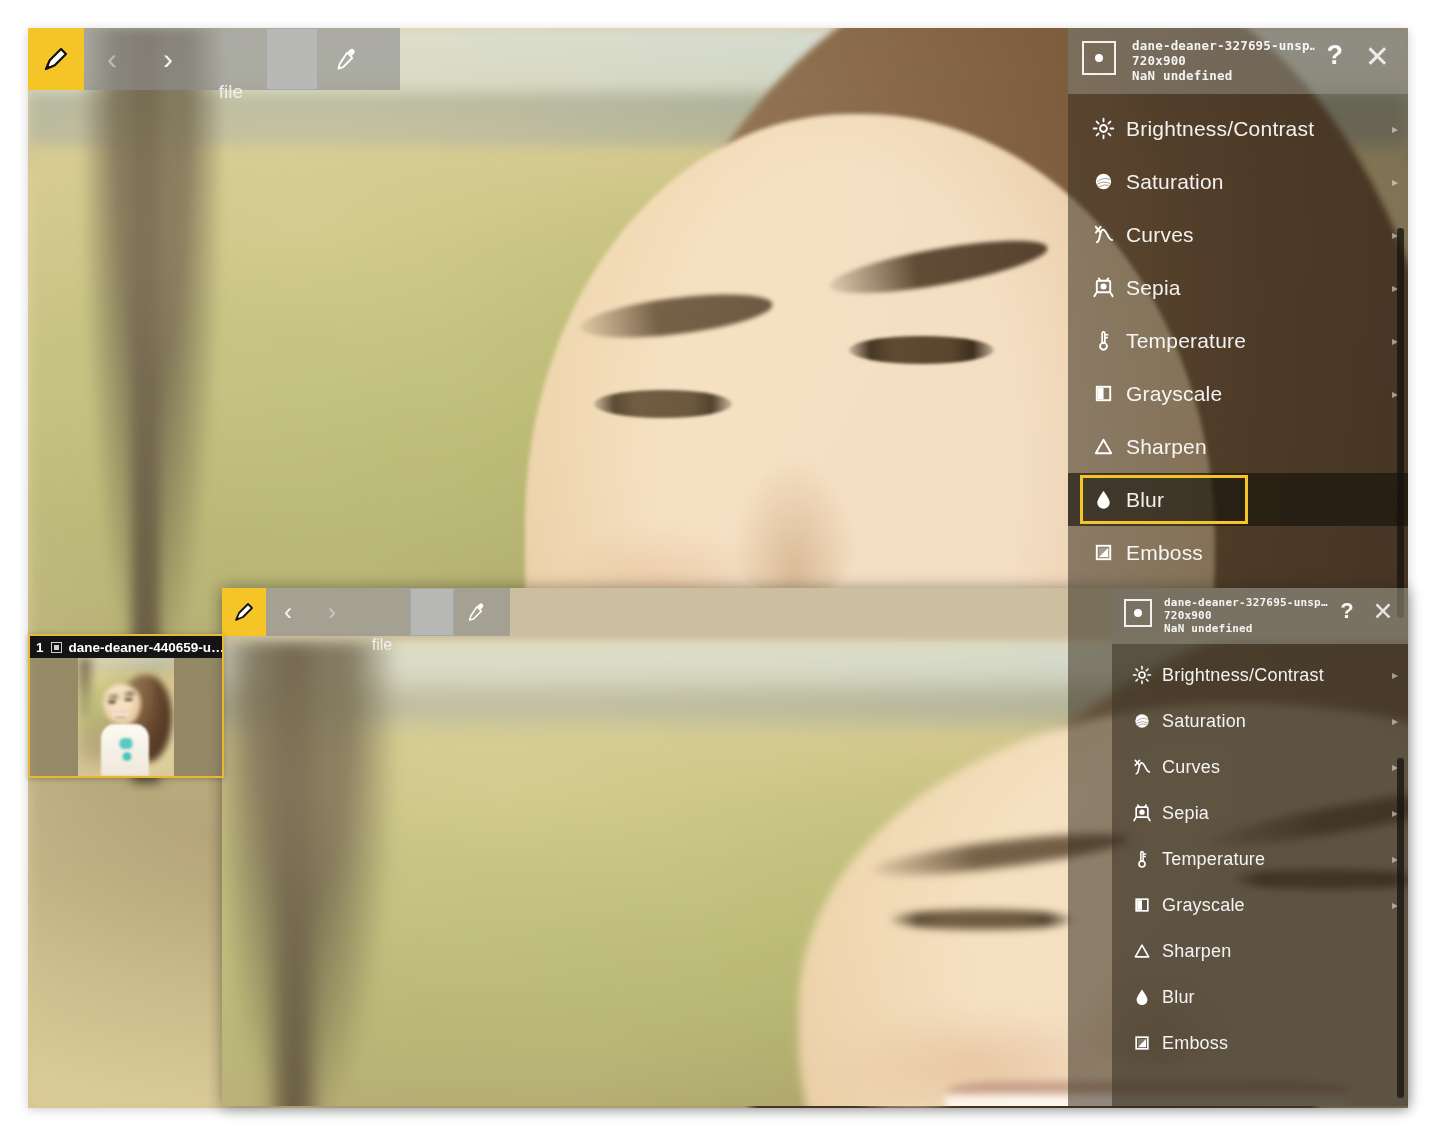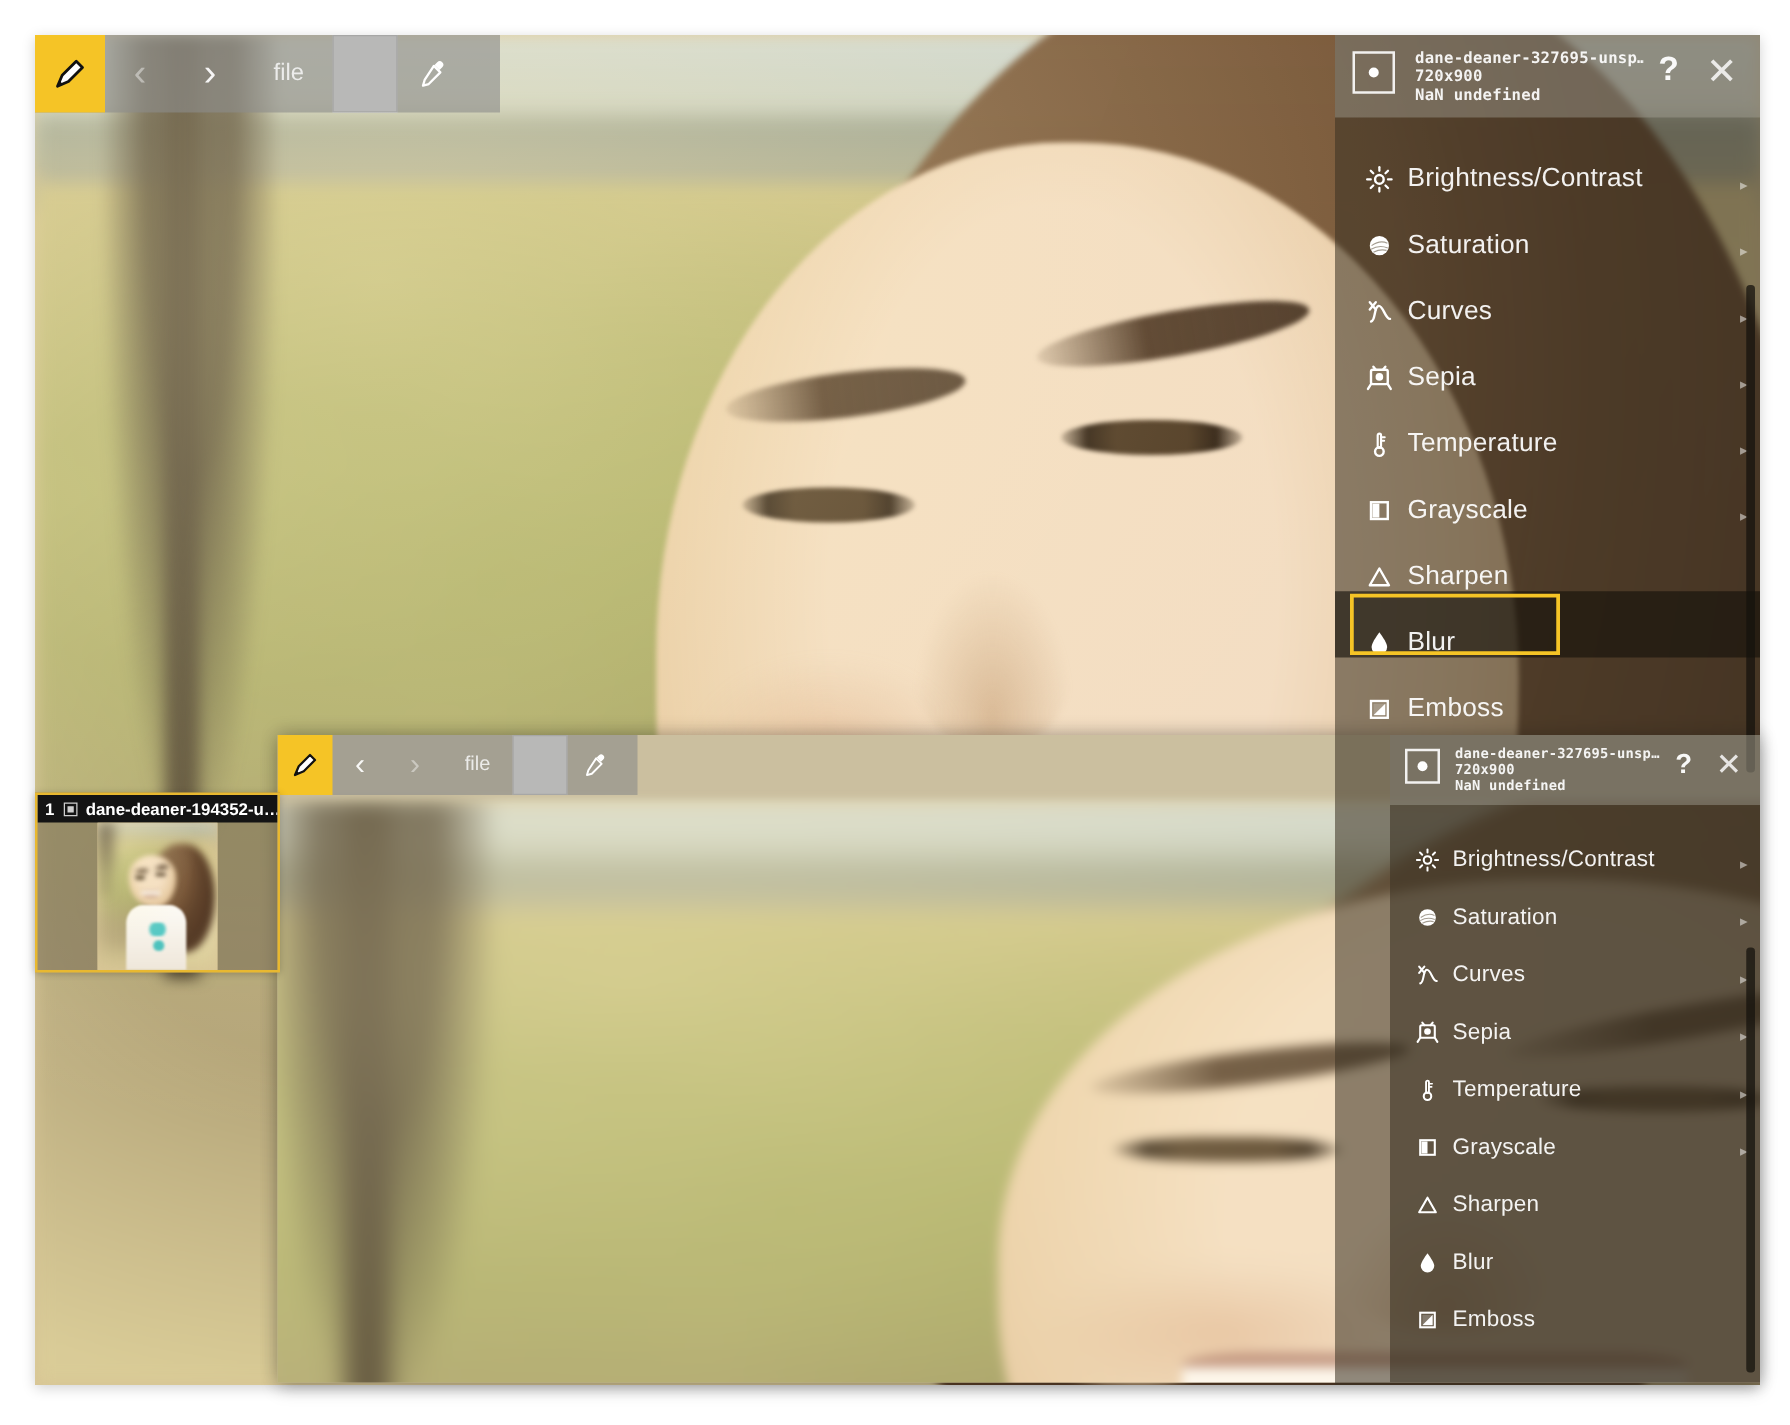--- a/index.html
+++ b/index.html
@@ -139,21 +139,21 @@
   .tb-pen {
     background: #f5c426;
     width: 56px;
   }
   .t-bot .tb-pen { width: 44px; }
   .tb-chev { font-size: 30px; font-weight: 300; line-height: 1; }
   .t-bot .tb-chev { font-size: 24px; }
   .tb-dim { color: rgba(255,255,255,.42); }
   .tb-bright { color: rgba(255,255,255,.92); }
   .tb-file {
-    width: 70px; color: rgba(245,245,245,.88); font-size: 19px;
+    width: 70px; color: rgba(245,245,245,.88); font-size: 19px; margin-top: 33px;
   }
   .t-bot .tb-file { width: 56px; font-size: 16px; }
   .tb-swatch {
     width: 52px; height: 100%;
     background: #ffffff;
     border: 1px solid rgba(190,190,190,.7);
   }
   .t-bot .tb-swatch { width: 44px; }
 
   
@@ -206,21 +206,21 @@
   }
   .p-bot .ph-help { font-size: 22px; width: 34px; }
   .ph-close {
     width: 46px; text-align: center; color: rgba(255,255,255,.82);
     font-size: 30px; font-weight: 300; cursor: pointer; margin-top: 1px;
   }
   .p-bot .ph-close { font-size: 25px; width: 38px; }
 
   .menu { position: relative; padding-top: 8px; }
   .menu-item {
-    position: relative; display: flex; align-items: flex-end;
+    position: relative; display: flex; align-items: center;
     height: 53px; padding-left: 12px;
     cursor: pointer;
   }
   .p-bot .menu-item { height: 46px; padding-left: 10px; }
   .mi-icon {
     width: 46px; flex: 0 0 46px; display: flex; align-items: center; justify-content: center;
     color: #ffffff;
   }
   .p-bot .mi-icon { width: 40px; flex-basis: 40px; }
   .mi-label {
@@ -447,21 +447,21 @@
           </div>
         </div>
       <div class="scrollbar sb-top"></div>
     </div>
   </div>
 
   <div class="thumbpanel">
     <div class="thumb-title">
       <span>1</span>
       <span class="tt-sq"></span>
-      <span>dane-deaner-194352-u…</span>
+      <span>dane-deaner-440659-u…</span>
     </div>
     <div class="thumb-body">
       <div class="thumb-img">
         <div class="photo" style="filter:blur(.6px);">
           <div class="sky"></div>
             <div class="hills"></div>
             <div class="ground"></div>
           <div class="tree" style="left:-2%;width:18%;height:48%"></div>
           <div class="hair-right" style="right:2%;top:14%;width:58%;height:74%"></div>
           <div class="face" style="left:26%;top:22%;width:40%;height:36%"></div>

